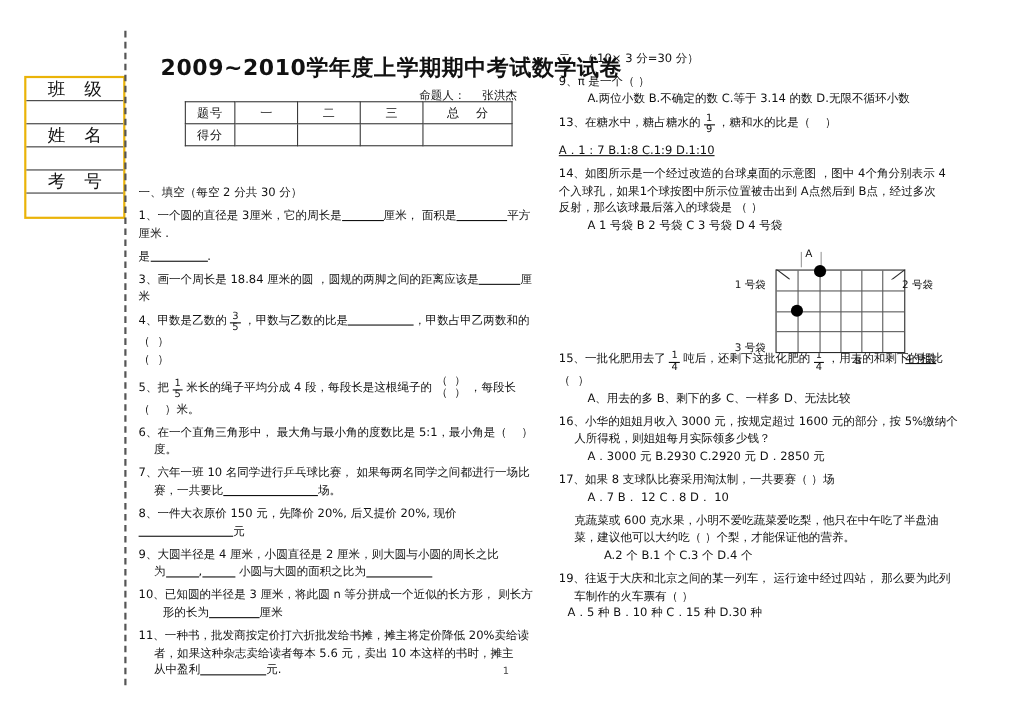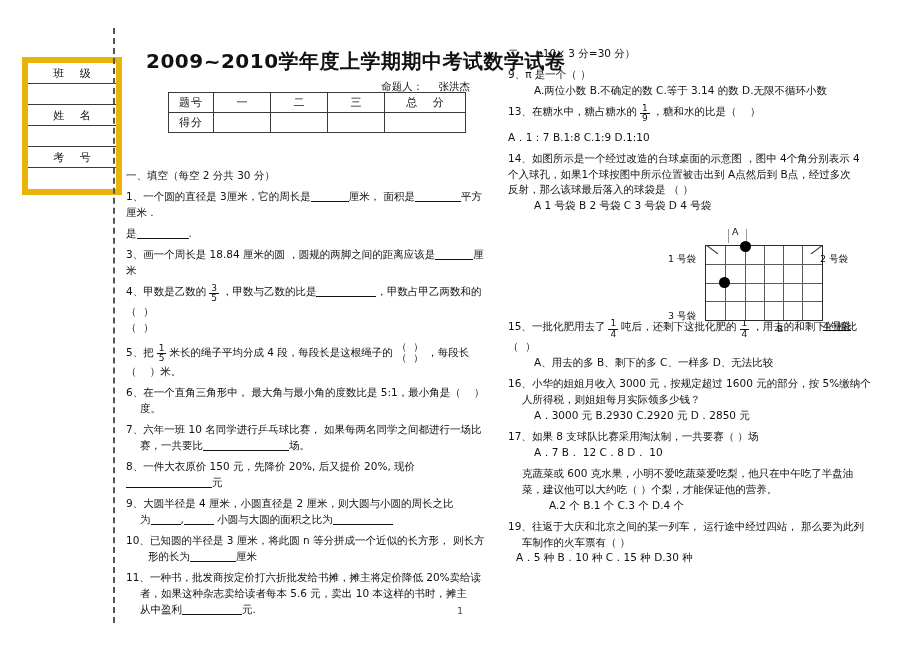--- a/index.html
+++ b/index.html
@@ -8,23 +8,23 @@
     background:#ffffff;
     font-family:"DejaVu Sans","Liberation Sans",sans-serif;
     color:#111;
     position:relative;
     overflow:hidden;
   }
   .page{position:absolute;left:0;top:0;width:920px;height:649px;}
 
   
   .stub{
-    position:absolute;left:22px;top:57px;width:88px;
-    border:6px solid #eab308;
-    font-size:11px;
+    position:absolute;left:22px;top:69px;width:88px;
+    border:2px solid #eab308;
+    font-size:16px;
   }
   .stub-row{
     height:21px;border-bottom:1px solid #3a3a3a;
     display:flex;align-items:center;justify-content:center;
     letter-spacing:6px;
     padding-left:6px;
     box-sizing:border-box;
   }
   .stub-row.blank{letter-spacing:0;}
   .stub-row:last-child{border-bottom:none;}
@@ -242,21 +242,21 @@
 
     <div class="sec-head">二、（ 10× 3 分=30 分）</div>
 
     <div class="q">
       <span class="ln"><span>9、</span><span>π 是一个（    ）</span></span>
       <span class="ln opts">A.两位小数  B.不确定的数    C.等于 3.14 的数  D.无限不循环小数</span>
     </div>
 
     <div class="q">
       <span class="ln"><span>13、</span>在糖水中，糖占糖水的<span class="frac"><span class="num">1</span><span class="den">9</span></span>，糖和水的比是（&nbsp;&nbsp;&nbsp;&nbsp;）</span>
-      <span class="ln" style="margin-top:6px;display:block;">A．1：7  B.1:8  C.1:9  D.1:10</span>
+      <span class="ln" style="margin-top:6px;display:block;text-decoration:underline;">A．1：7  B.1:8  C.1:9  D.1:10</span>
     </div>
 
     <div class="q">
       <span class="ln"><span>14、</span><span>如图所示是一个经过改造的台球桌面的示意图 ，图中 4个角分别表示 4</span></span>
       <span class="ln">个入球孔，如果1个球按图中所示位置被击出到 A点然后到 B点，经过多次</span>
       <span class="ln">反射，那么该球最后落入的球袋是 （   ）</span>
       <span class="ln opts">A 1 号袋    B 2    号袋    C 3    号袋    D 4    号袋</span>
     </div>
 
     <div style="height:100px;"></div>

